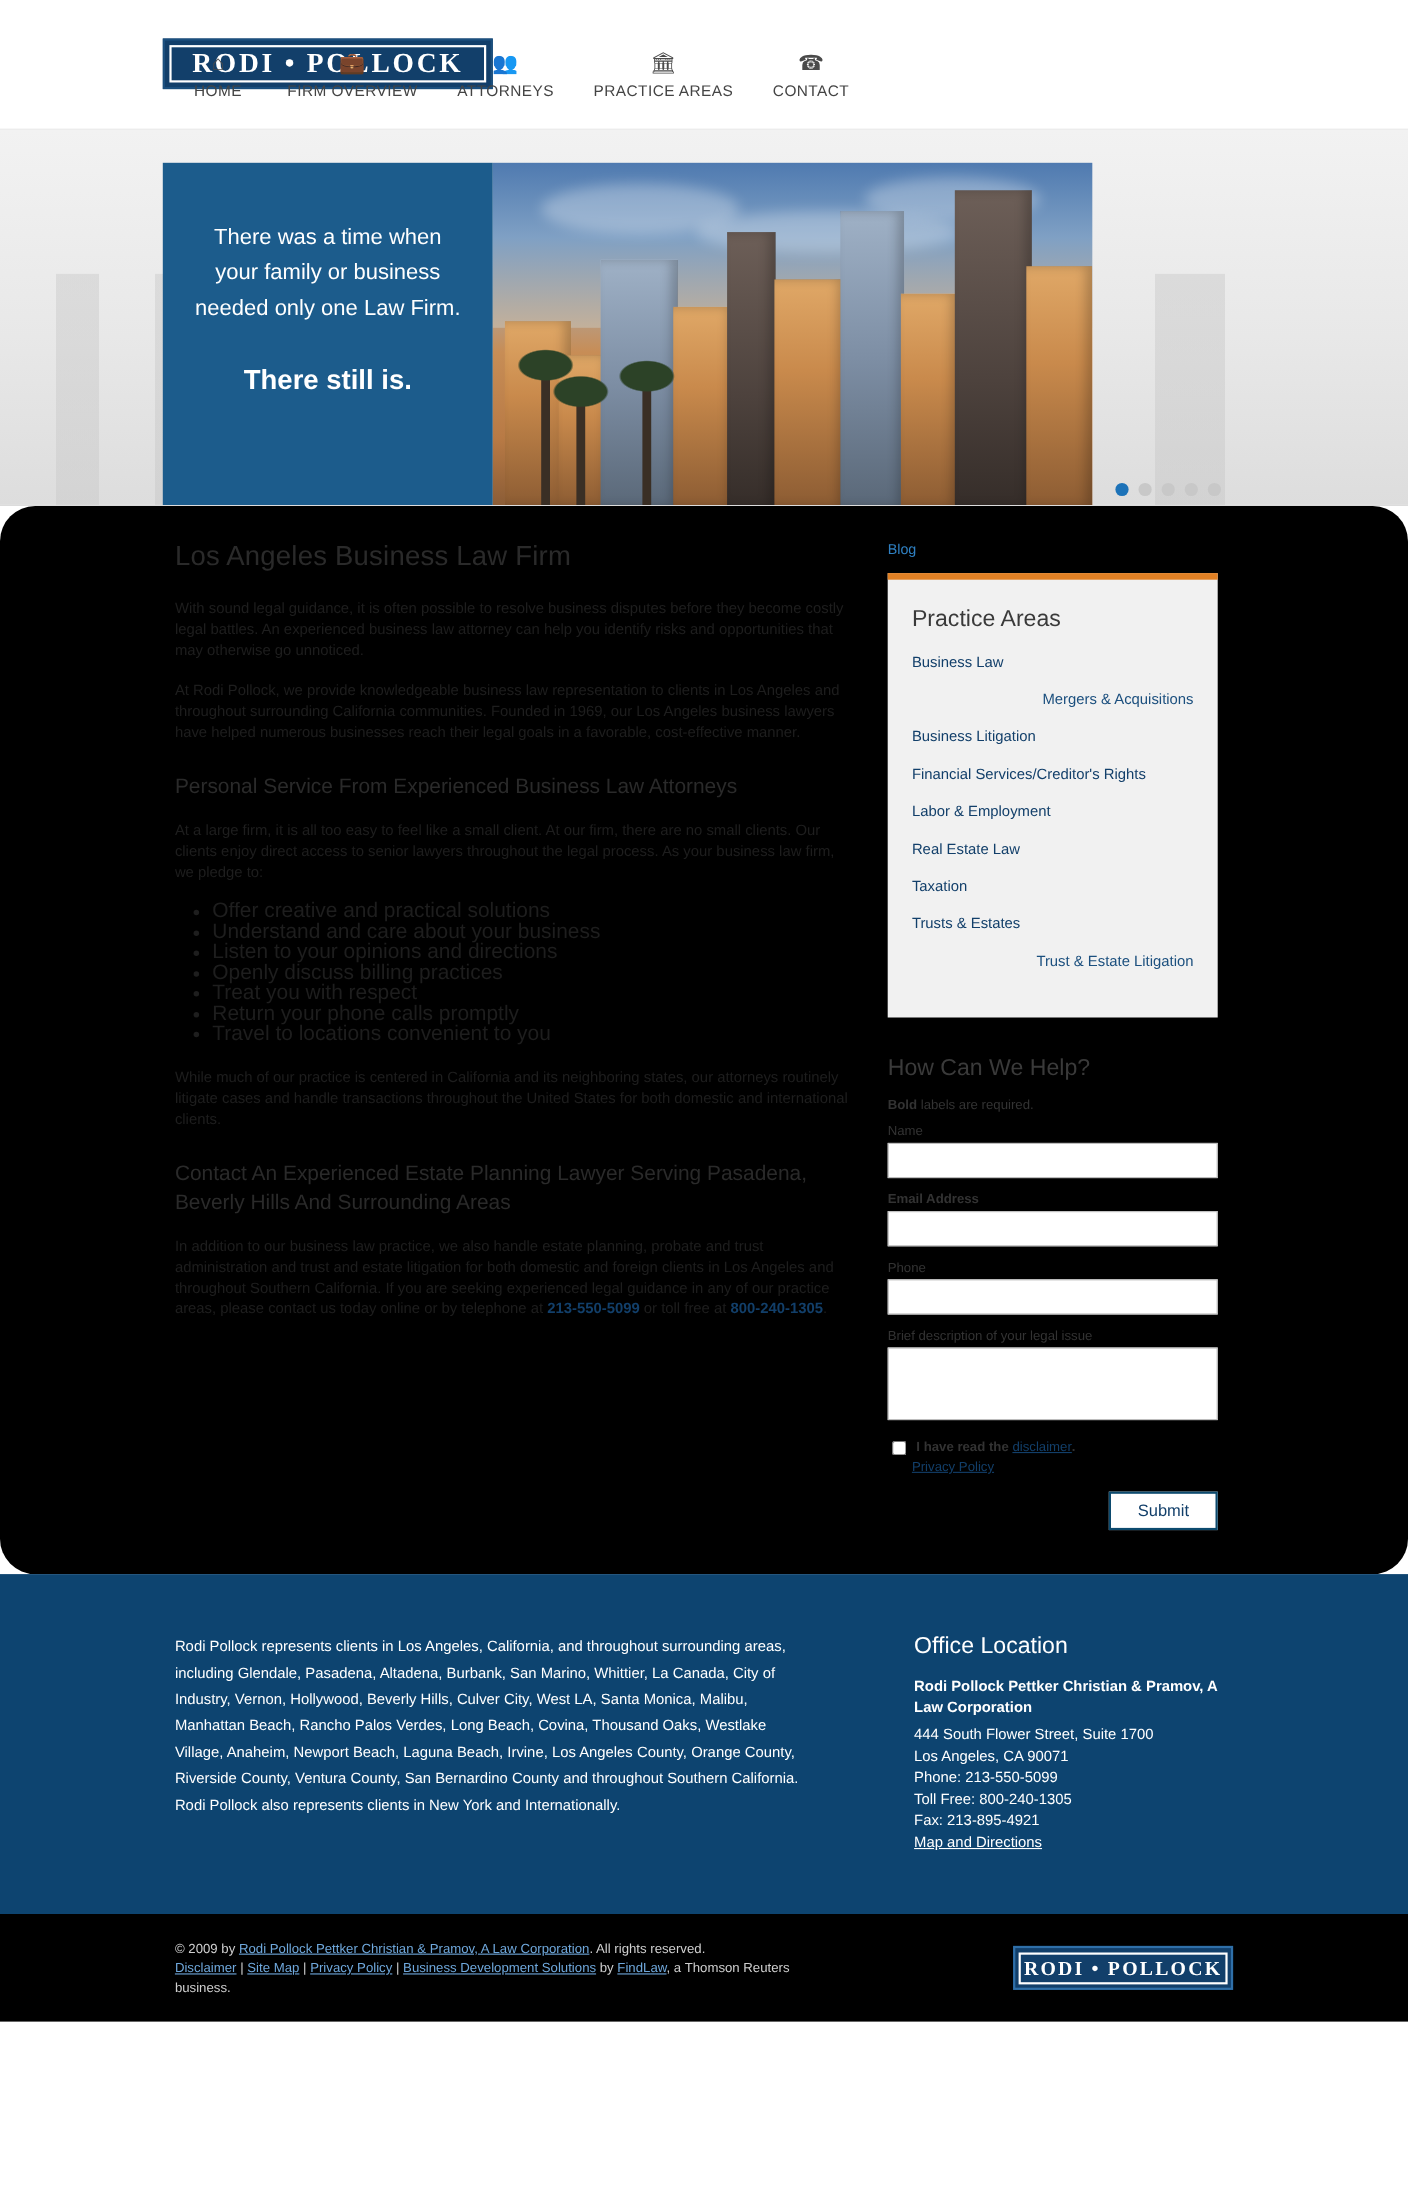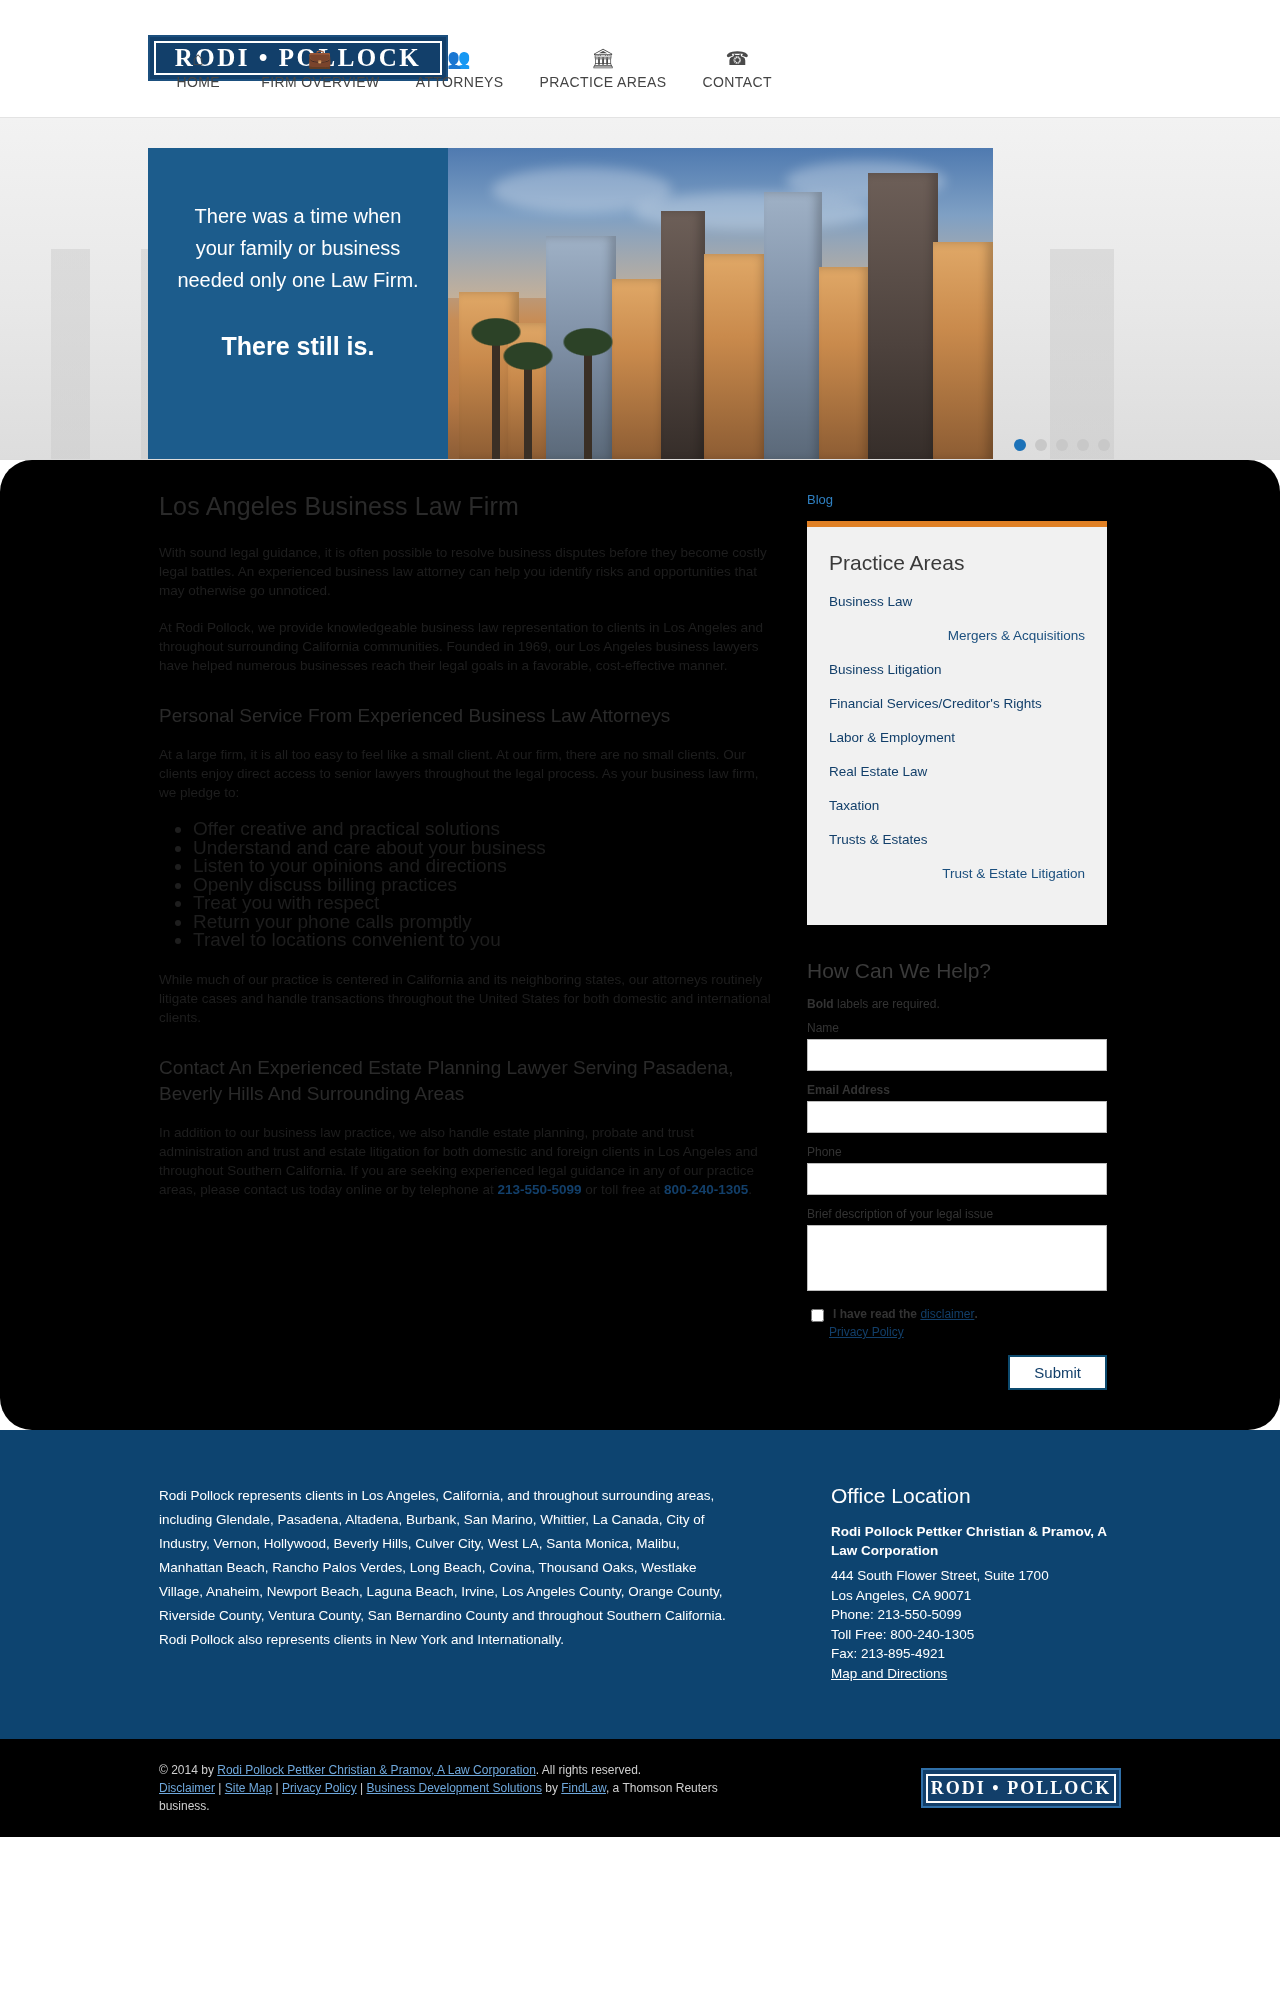--- a/index.html
+++ b/index.html
@@ -477,21 +477,21 @@
         <div class="line">Toll Free: 800-240-1305</div>
         <div class="line">Fax: 213-895-4921</div>
         <div class="line"><a href="#">Map and Directions</a></div>
       </div>
     </div>
   </div>
 
   <div class="subfooter">
     <div class="subfooter-inner">
       <div class="subfooter-text">
-        <span>© 2014 by </span><a href="#">Rodi Pollock Pettker Christian &amp; Pramov, A Law Corporation</a><span>. All rights reserved.</span><br>
+        <span>© 2009 by </span><a href="#">Rodi Pollock Pettker Christian &amp; Pramov, A Law Corporation</a><span>. All rights reserved.</span><br>
         <a href="#">Disclaimer</a><span> | </span><a href="#">Site Map</a><span> | </span><a href="#">Privacy Policy</a><span> | </span><a href="#">Business Development Solutions</a><span> by </span><a href="#">FindLaw</a><span>, a Thomson Reuters business.</span>
       </div>
       <div class="footer-logo">
         <div class="fl-inner">RODI • POLLOCK</div>
       </div>
     </div>
   </div>
 
 </div>
 

